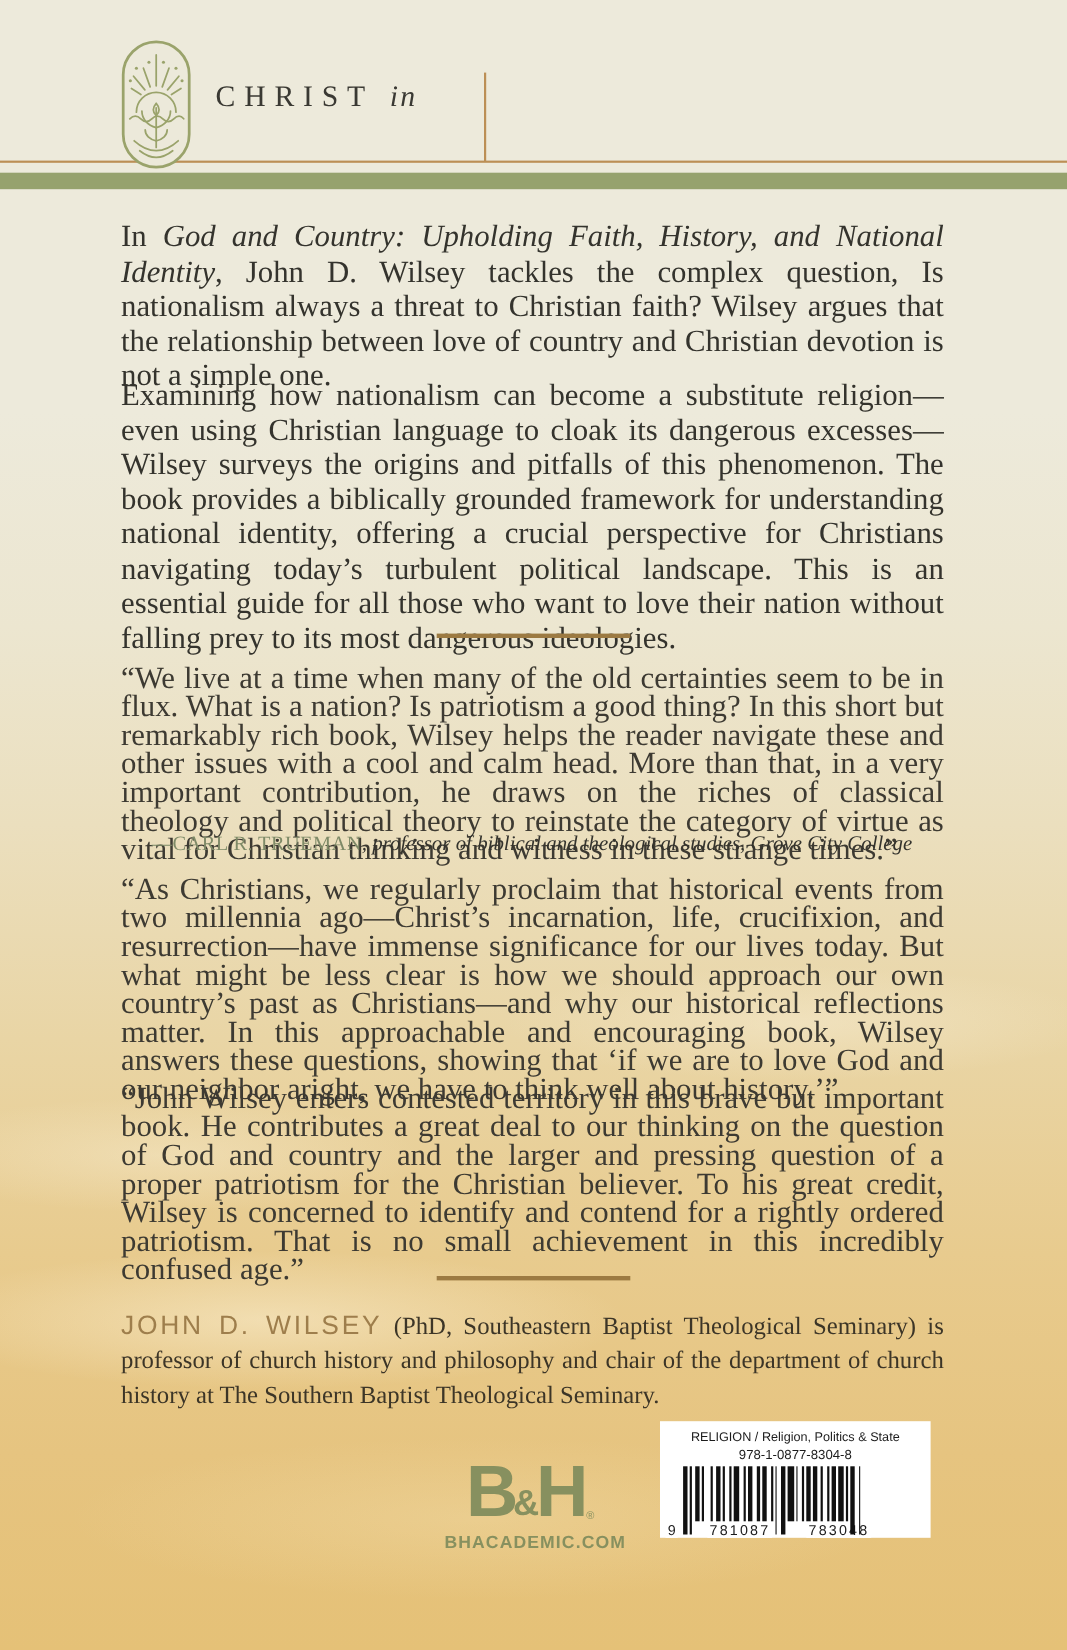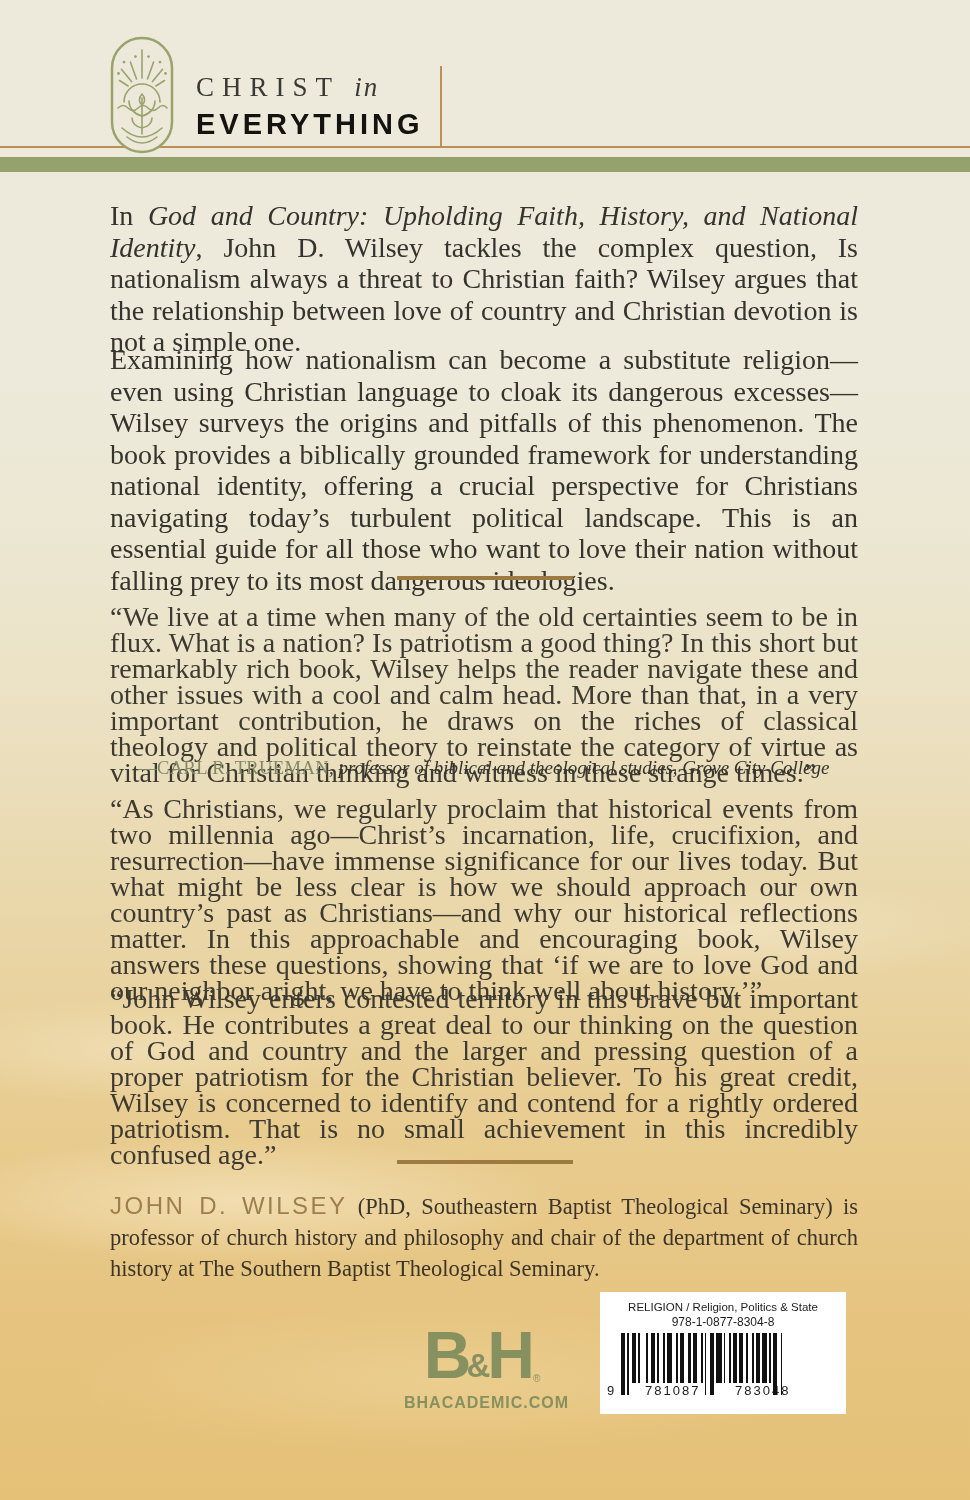--- a/index.html
+++ b/index.html
@@ -34,21 +34,21 @@
   .attr .rl{font-style:italic;text-align:center;}
   .bio{font-size:22.5px;line-height:31px;text-align:justify;color:#3c3527;}
   .bio .bname{font-family:Liberation Sans, sans-serif;font-size:24px;letter-spacing:2.5px;color:var(--author-name-tan,#9e7e4c);}
   
   .pub{position:absolute;left:404px;top:1322px;width:156px;text-align:center;color:var(--publisher-green,#87905f);font-family:"Liberation Sans",sans-serif;}
   .pub-row{display:flex;justify-content:center;align-items:flex-start;line-height:1;}
   .pub-b,.pub-h{font-size:66px;font-weight:700;letter-spacing:-2px;}
   .pub-amp{font-size:33px;font-weight:700;margin:27px -3px 0 -3px;}
   .pub-reg{font-size:10px;margin-top:52px;}
   .pub-url{font-size:16px;font-weight:700;letter-spacing:1px;margin-top:6px;}
-  .bcode{position:absolute;left:600px;top:1292px;width:246px;height:122px;background:#fff;font-family:"Liberation Sans",sans-serif;color:#1c1c1c;text-align:center;}
+  .bcode{position:absolute;left:600px;top:1292px;width:246px;height:106px;background:#fff;font-family:"Liberation Sans",sans-serif;color:#1c1c1c;text-align:center;}
   .bcode-cat{font-size:11.5px;margin-top:9px;}
   .bcode-isbn{font-size:12px;margin-top:2px;}
   .bars-wrap{position:relative;width:204px;height:64px;margin:4px auto 0 auto;}
   .bars-wrap .bar{position:absolute;top:0;background:#111;}
   .bc-digit{position:absolute;font-size:13px;letter-spacing:2px;bottom:-1px;background:#fff;padding:0 2px;}
   .bc-d9{left:-16px;letter-spacing:0;}
   .bc-g1{left:22px;}
   .bc-g2{left:112px;}
 </style>
 </head>
@@ -85,21 +85,20 @@
         <circle cx="25.4" cy="20.6" r="1.4"></circle>
       <circle cx="50" cy="26.1" r="1.4"></circle>
         <circle cx="14" cy="26.1" r="1.4"></circle>
       <circle cx="55.5" cy="37.4" r="1.4"></circle>
         <circle cx="8.5" cy="37.4" r="1.4"></circle>
     </g>
   </svg>
 
   <div class="brand">
     <div class="brand-l1"><span>CHRIST</span> <span class="in">in</span></div>
-    <div class="brand-l2">EVERYTHING</div>
   </div>
 
   <div class="hdr-vdiv"></div>
 
   <div class="col desc" style="top:200px;"><span>In </span><span class="ital">God and Country: Upholding Faith, History, and National Identity</span><span>, John D. Wilsey tackles the complex question, Is nationalism always a threat to Christian faith? Wilsey argues that the relationship between love of country and Christian devotion is not a simple one.</span></div>
 
   <div class="col desc" style="top:344px;">Examining how nationalism can become a substitute religion—even using Christian language to cloak its dangerous excesses—Wilsey surveys the origins and pitfalls of this phenomenon. The book provides a biblically grounded framework for understanding national identity, offering a crucial perspective for Christians navigating today’s turbulent political landscape. This is an essential guide for all those who want to love their nation without falling prey to its most dangerous ideologies.</div>
 
   <div class="sec-div" style="top:576px;"></div>
 

